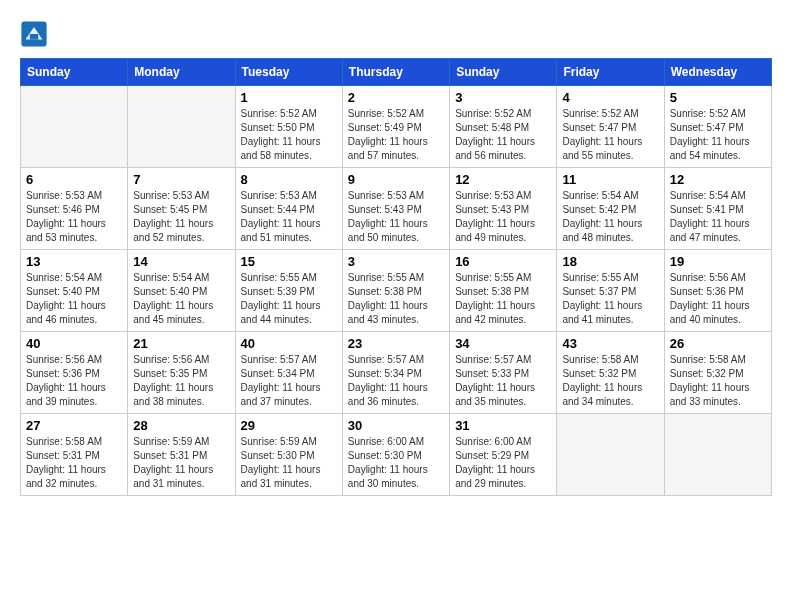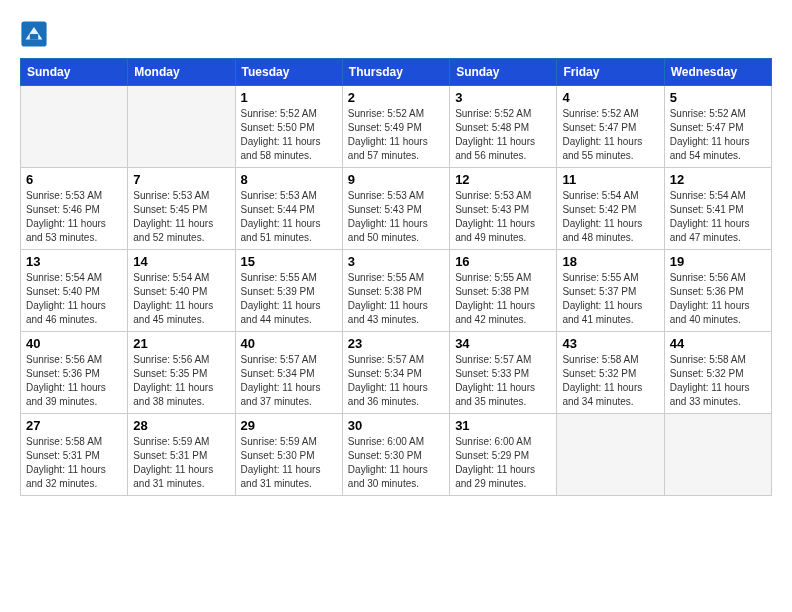--- a/index.html
+++ b/index.html
@@ -295,21 +295,21 @@
 and 35 minutes.</div>
         </td>
         <td>
           <div class="day-num">43</div>
           <div class="day-info" style="white-space: pre-line;">Sunrise: 5:58 AM
 Sunset: 5:32 PM
 Daylight: 11 hours
 and 34 minutes.</div>
         </td>
         <td>
-          <div class="day-num">44</div>
+          <div class="day-num">26</div>
           <div class="day-info" style="white-space: pre-line;">Sunrise: 5:58 AM
 Sunset: 5:32 PM
 Daylight: 11 hours
 and 33 minutes.</div>
         </td>
       </tr>
       <tr>
         <td>
           <div class="day-num">27</div>
           <div class="day-info" style="white-space: pre-line;">Sunrise: 5:58 AM

